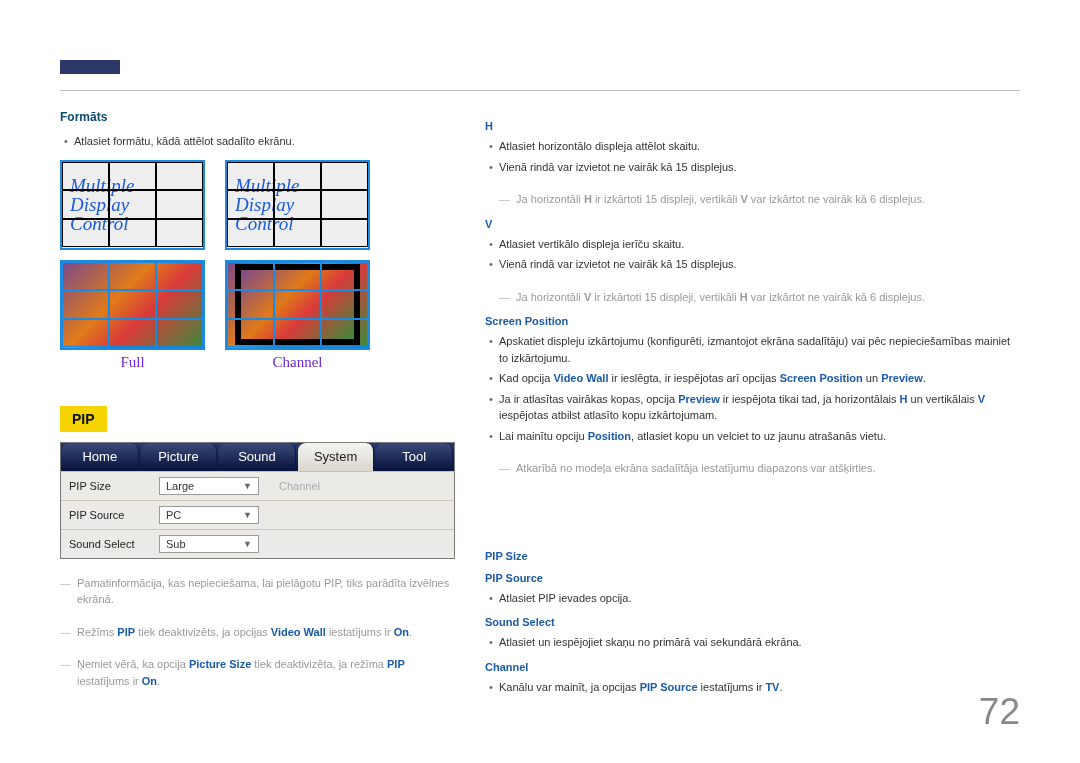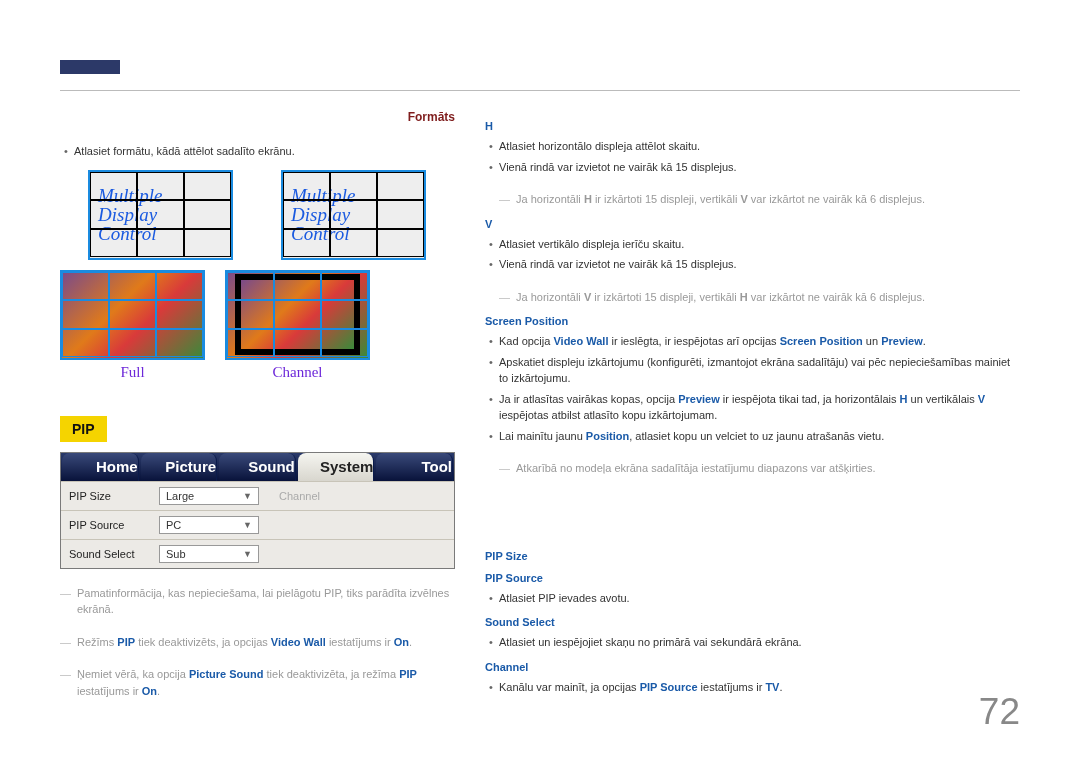--- a/index.html
+++ b/index.html
@@ -31,21 +31,21 @@
   .content {
     position: absolute;
     top: 110px;
     left: 60px;
     right: 60px;
     display: flex;
     gap: 30px;
   }
   .left-col { width: 395px; }
   .right-col { flex: 1; }
-  h3 { font-size: 12px; font-weight: bold; margin-bottom: 19px; color: #7f1d1d; text-align: right; }
+  h3 { font-size: 12px; font-weight: bold; margin-bottom: 9px; color: #0c4a6e; }
   .blue-h { color: #1a5aa8; font-weight: bold; font-size: 11px; margin-top: 10px; margin-bottom: 6px; }
   ul { list-style: none; }
   ul li {
     position: relative;
     padding-left: 14px;
     margin: 4px 0;
     line-height: 1.5;
   }
   ul li::before {
     content: "•";
@@ -76,21 +76,20 @@
     background: #eee;
     display: flex; flex-direction: column;
     justify-content: center;
     padding-left: 8px;
     font-family: 'Times New Roman', serif;
     font-style: italic;
     font-size: 19px;
     color: #1a5ae0;
     line-height: 1.0;
     position: relative;
-    margin-left: 28px;
   }
   .mdc-box .grid-overlay {
     position: absolute; inset: 0;
     display: grid;
     grid-template-columns: repeat(3, 1fr);
     grid-template-rows: repeat(3, 1fr);
   }
   .mdc-box .grid-overlay div { border: 1px solid #000; }
   .flower-box {
     width: 145px; height: 90px;
@@ -130,24 +129,24 @@
     font-size: 11px;
   }
   .pip-tabs {
     display: flex;
     background: linear-gradient(#2a3a6a, #08123a);
     height: 28px;
   }
   .pip-tabs .tab {
     flex: 1;
     color: #fff;
-    text-align: right;
+    text-align: center;
     line-height: 28px;
-    font-weight: bold;
-    font-size: 15px;
+    font-weight: normal;
+    font-size: 13px;
     border-right: 1px solid #0a1a4a;
     background: linear-gradient(#3a4a7a, #08123a);
     border-radius: 8px 8px 0 0;
     margin: 0 1px;
   }
   .pip-tabs .tab.active {
     background: linear-gradient(#f5f5f0, #d8d6ce);
     color: #222;
   }
   .pip-row {
@@ -299,21 +298,21 @@
     </div>
 
     <div class="left-notes" style="margin-top:12px">
       <div class="note">
           <span>Pamatinformācija, kas nepieciešama, lai pielāgotu PIP, tiks parādīta izvēlnes ekrānā.</span>
         </div>
       <div class="note">
           <span><span>Režīms </span><b class="bold-blue">PIP</b><span> tiek deaktivizēts, ja opcijas </span><b class="bold-blue">Video Wall</b><span> iestatījums ir </span><b class="bold-blue">On</b><span>.</span></span>
         </div>
       <div class="note">
-          <span><span>Ņemiet vērā, ka opcija </span><b class="bold-blue">Picture Sound</b><span> tiek deaktivizēta, ja režīma </span><b class="bold-blue">PIP</b><span> iestatījums ir </span><b class="bold-blue">On</b><span>.</span></span>
+          <span><span>Ņemiet vērā, ka opcija </span><b class="bold-blue">Picture Size</b><span> tiek deaktivizēta, ja režīma </span><b class="bold-blue">PIP</b><span> iestatījums ir </span><b class="bold-blue">On</b><span>.</span></span>
         </div>
     </div>
   </div>
 
   <div class="right-col">
     <div class="blue-h">H</div>
     <ul>
       <li>Atlasiet horizontālo displeja attēlot skaitu.</li>
       <li>Vienā rindā var izvietot ne vairāk kā 15 displejus.</li>
     </ul>
@@ -325,36 +324,36 @@
     <ul>
       <li>Atlasiet vertikālo displeja ierīču skaitu.</li>
       <li>Vienā rindā var izvietot ne vairāk kā 15 displejus.</li>
     </ul>
     <div class="note">
         <span><span>Ja horizontāli </span><b class="em">V</b><span> ir izkārtoti 15 displeji, vertikāli </span><b class="em">H</b><span> var izkārtot ne vairāk kā 6 displejus.</span></span>
       </div>
 
     <div class="blue-h">Screen Position</div>
     <ul>
+      <li>Apskatiet displeju izkārtojumu (konfigurēti, izmantojot ekrāna sadalītāju) vai pēc nepieciešamības mainiet to izkārtojumu.</li>
       <li><span>Kad opcija </span><b class="bold-blue">Video Wall</b><span> ir ieslēgta, ir iespējotas arī opcijas </span><b class="bold-blue">Screen Position</b><span> un </span><b class="bold-blue">Preview</b><span>.</span></li>
-      <li>Apskatiet displeju izkārtojumu (konfigurēti, izmantojot ekrāna sadalītāju) vai pēc nepieciešamības mainiet to izkārtojumu.</li>
       <li><span>Ja ir atlasītas vairākas kopas, opcija </span><b class="bold-blue">Preview</b><span> ir iespējota tikai tad, ja horizontālais </span><b class="bold-blue">H</b><span> un vertikālais </span><b class="bold-blue">V</b><span> iespējotas atbilst atlasīto kopu izkārtojumam.</span></li>
-      <li><span>Lai mainītu jaunu </span><b class="bold-blue">Position</b><span>, atlasiet kopu un velciet to uz jaunu atrašanās vietu.</span></li>
+      <li><span>Lai mainītu opciju </span><b class="bold-blue">Position</b><span>, atlasiet kopu un velciet to uz jaunu atrašanās vietu.</span></li>
     </ul>
     <div class="note">
         <span>Atkarībā no modeļa ekrāna sadalītāja iestatījumu diapazons var atšķirties.</span>
       </div>
 
     <div style="height:55px"></div>
 
     <div class="blue-h">PIP Size</div>
 
     <div class="blue-h">PIP Source</div>
     <ul>
-        <li>Atlasiet PIP ievades avotu.</li>
+        <li>Atlasiet PIP ievades opcija.</li>
       </ul>
 
     <div class="blue-h">Sound Select</div>
     <ul>
         <li>Atlasiet un iespējojiet skaņu no primārā vai sekundārā ekrāna.</li>
       </ul>
 
     <div class="blue-h">Channel</div>
     <ul>
         <li><span>Kanālu var mainīt, ja opcijas </span><b class="bold-blue">PIP Source</b><span> iestatījums ir </span><b class="bold-blue">TV</b><span>.</span></li>

